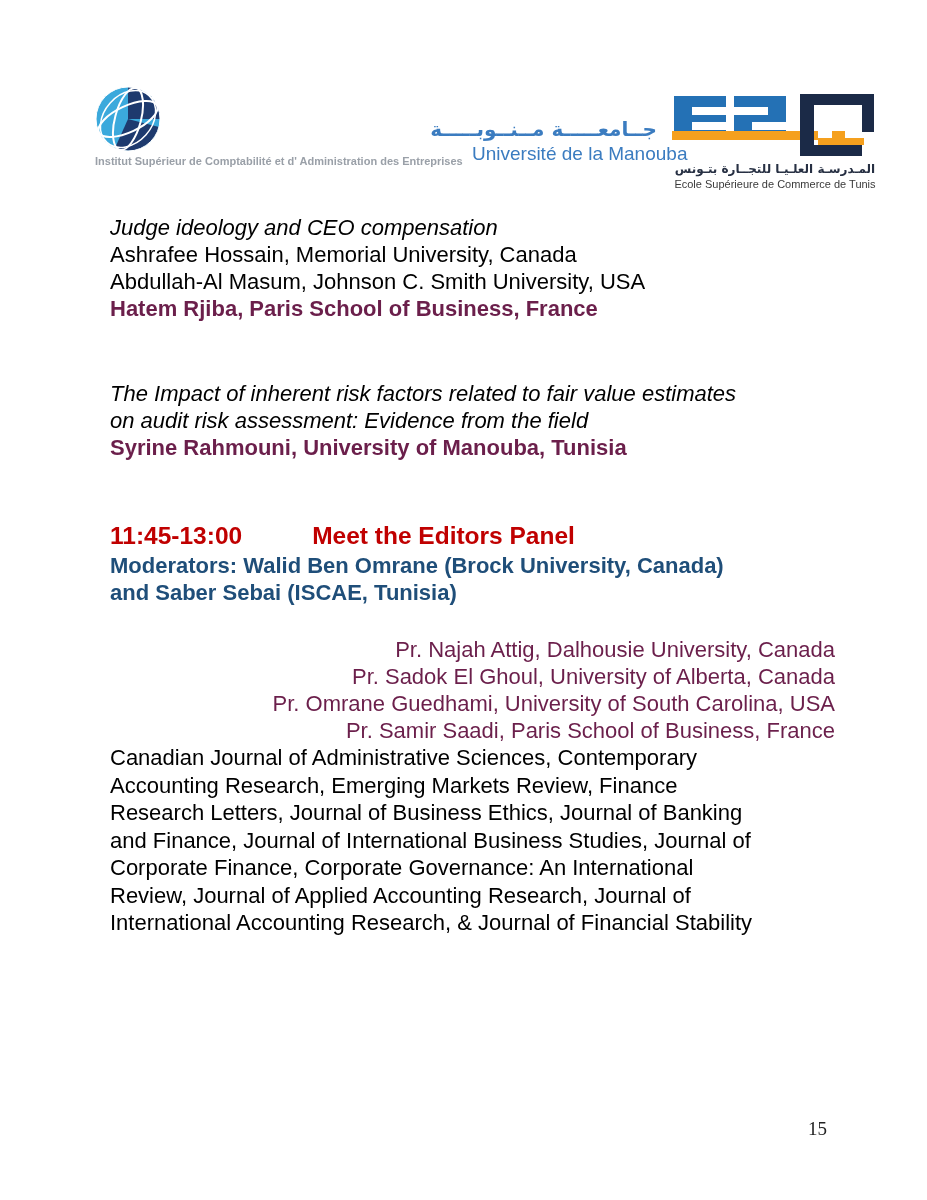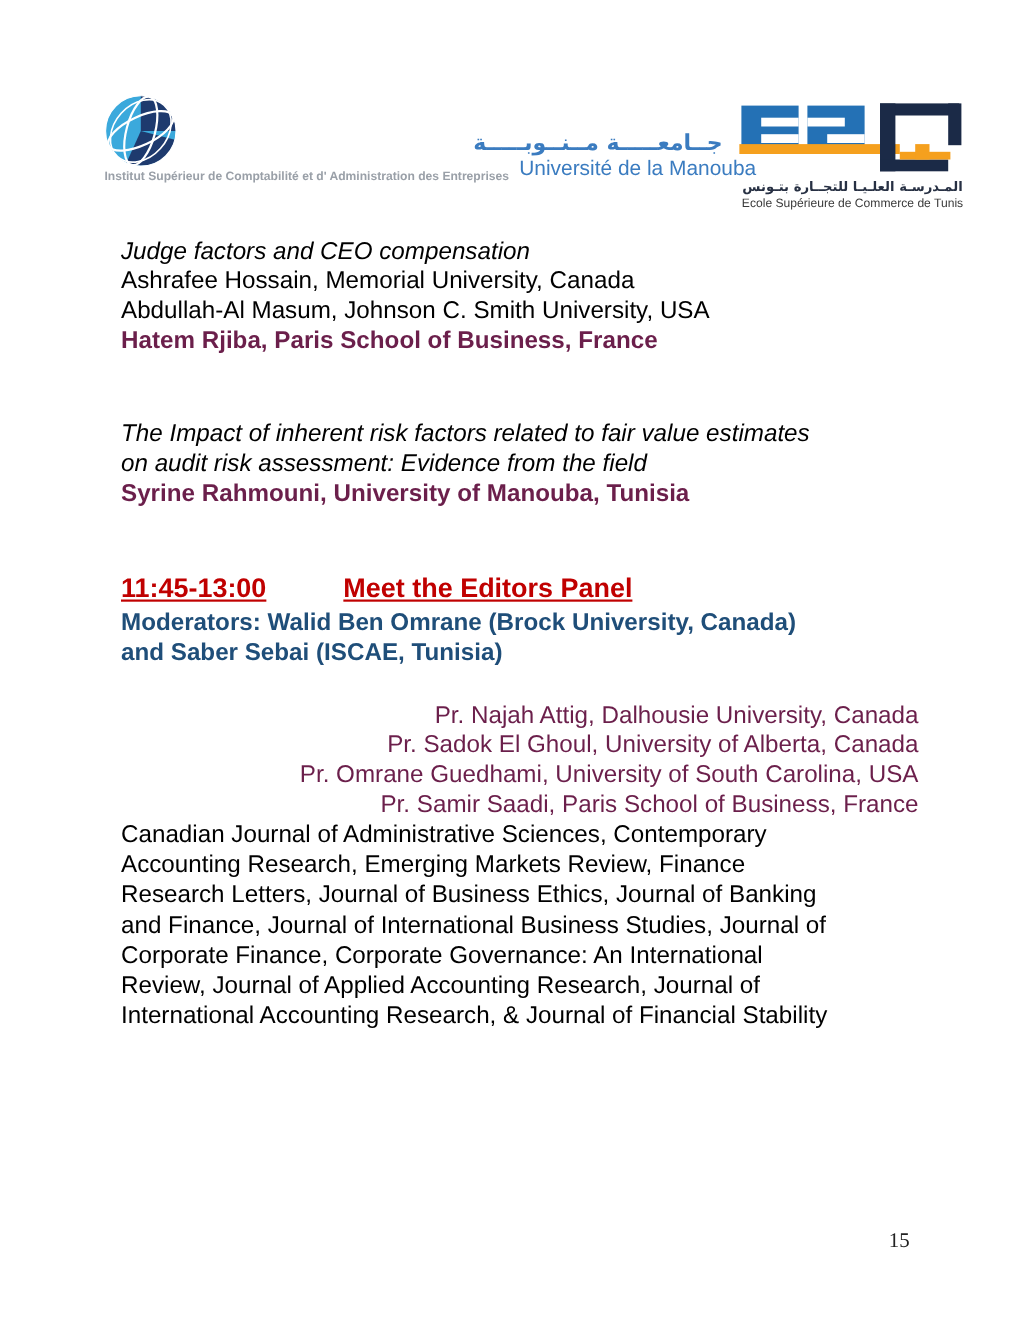--- a/index.html
+++ b/index.html
@@ -47,21 +47,21 @@
   
   .main { position:absolute; left:110px; top:214px; width:725px; }
   .main p { margin:0; }
   .doc { font-size:22px; line-height:27px; }
   .italic-title { font-style:italic; white-space:pre-line; }
   .author { margin-left:55px; }
   .maroon { color:#6B1F4B; font-weight:bold; }
   .maroon-reg { color:#6B1F4B; }
   .panel-heading {
     margin:0; margin-top:58px; color:#C00000; font-size:24.5px; font-weight:bold;
-    line-height:33px; font-family:"Liberation Sans", sans-serif;text-decoration:underline;
+    line-height:33px; font-family:"Liberation Sans", sans-serif;
   }
   .tab-gap { display:inline-block; width:70px; }
   .moderators {
     margin-top:29px; color:#1F4E79; font-weight:bold; white-space:pre-line;
   }
   .panelists { margin-top:30px;text-align:right; }
   .journals { margin-top:59px; line-height:27.5px; white-space:pre-line; }
   .session-2 { margin-top:58px; }
   .page-number {
     position:absolute; top:1118px; right:100px; font-family:"Liberation Serif", serif;
@@ -119,21 +119,21 @@
         <rect x="160" y="39" width="13" height="14" fill="#F5A01E"></rect>
       </svg>
     </span>
     <div class="esc-ar">المـدرسـة العلـيـا للتجــارة بتـونس</div>
     <div class="esc-fr">Ecole Supérieure de Commerce  de Tunis</div>
   </div>
 
   <div class="main doc">
 
     <section>
-      <p class="italic-title">Judge factors and CEO compensation</p>
+      <p class="italic-title">Judge ideology and CEO compensation</p>
       <p class="author">Ashrafee Hossain, Memorial University, Canada</p>
       <p class="author">Abdullah-Al Masum, Johnson C. Smith University, USA</p>
       <p class="author maroon">Hatem Rjiba, Paris School of Business, France</p>
     </section>
 
     <section class="session-2">
       <p class="italic-title">The Impact of inherent risk factors related to fair value estimates
 on audit risk assessment: Evidence from the field</p>
       <p class="author maroon">Syrine Rahmouni, University of Manouba, Tunisia</p>
     </section>

